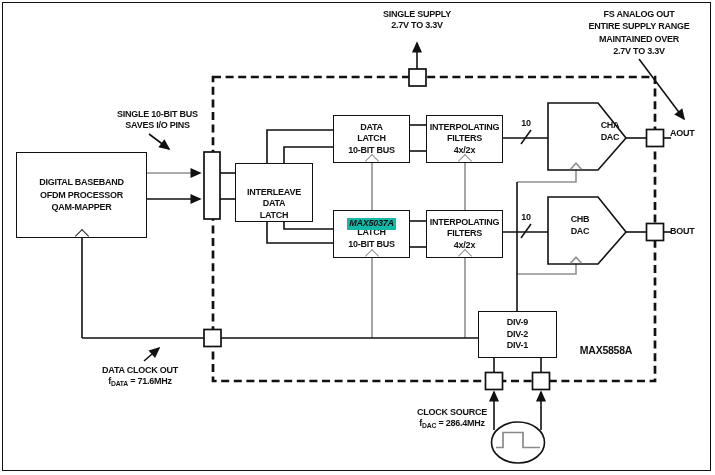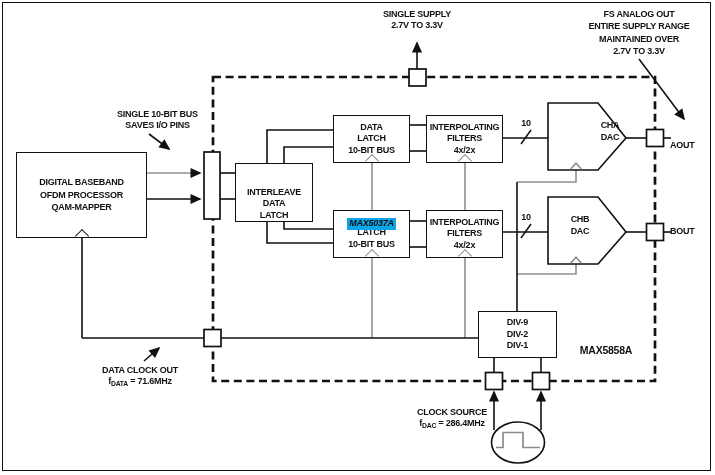--- a/index.html
+++ b/index.html
@@ -13,21 +13,21 @@
     position:absolute;z-index:2;box-sizing:border-box;background:#fff;border:1.6px solid #111;
     display:flex;flex-direction:column;align-items:center;justify-content:center;
     font-size:9px;font-weight:700;letter-spacing:-0.25px;line-height:11.5px;text-align:center;
   }
   .box .bl{white-space:nowrap;}
   .lbl{
     position:absolute;z-index:2;font-size:9px;font-weight:700;letter-spacing:-0.25px;
     line-height:11px;text-align:center;white-space:nowrap;
   }
   .it{}
-  .part-over{position:relative;z-index:2;background:#0ea5e9;padding:0 2px;font-style:italic;}
+  .part-over{position:relative;z-index:2;background:#14b8a6;padding:0 2px;font-style:italic;}
   .cut{margin-top:-2.5px;}
   sub{font-size:6.8px;letter-spacing:-0.2px;vertical-align:-2px;}
   .caret{
     position:absolute;left:50%;bottom:-4px;width:9px;height:9px;
     border-top:1.7px solid #909090;border-right:1.7px solid #909090;
     transform:translateX(-50%) rotate(-45deg);background:transparent;
   }
   .caret.dark{border-color:#222;}
   .dactext{position:absolute;z-index:2;font-size:9px;font-weight:700;letter-spacing:-0.25px;line-height:12px;text-align:center;}
 </style>
@@ -170,21 +170,21 @@
     <div>DAC</div>
   </div>
   <div class="dactext" style="left:550px;top:213px;width:60px;">
     <div>CHB</div>
     <div>DAC</div>
   </div>
 
   <div class="lbl" style="left:517px;top:118px;width:18px;">10</div>
   <div class="lbl" style="left:517px;top:212px;width:18px;">10</div>
 
-  <div class="lbl" style="left:670px;top:140px;text-align:center;">AOUT</div>
+  <div class="lbl" style="left:670px;top:128px;text-align:center;">AOUT</div>
   <div class="lbl" style="left:670px;top:226px;text-align:left;">BOUT</div>
 
   <div class="lbl it" style="left:576px;top:345px;width:60px;font-size:10.5px;">MAX5858A</div>
 
   <div class="lbl" style="left:352px;top:9px;width:130px;">
     <div>SINGLE SUPPLY</div>
     <div>2.7V TO 3.3V</div>
   </div>
 
   <div class="lbl" style="left:577px;top:8px;width:124px;line-height:12.3px;">

